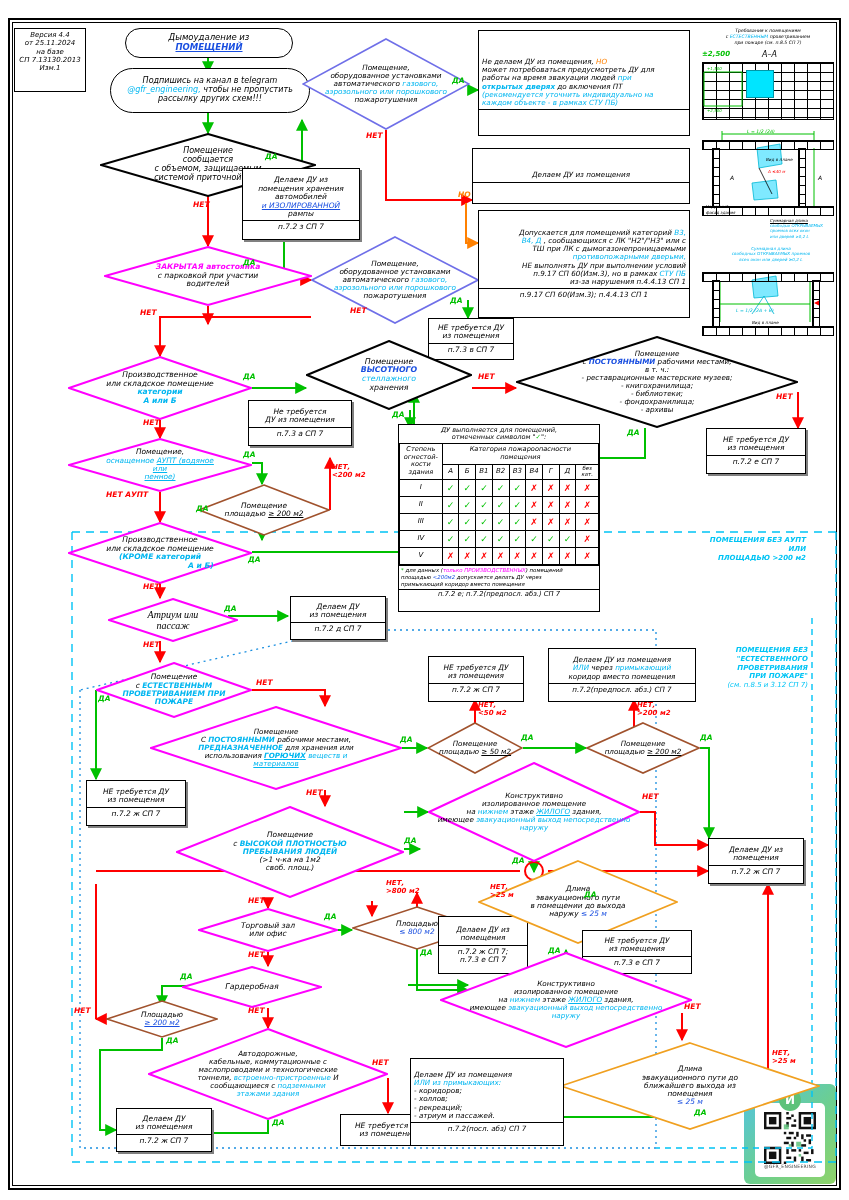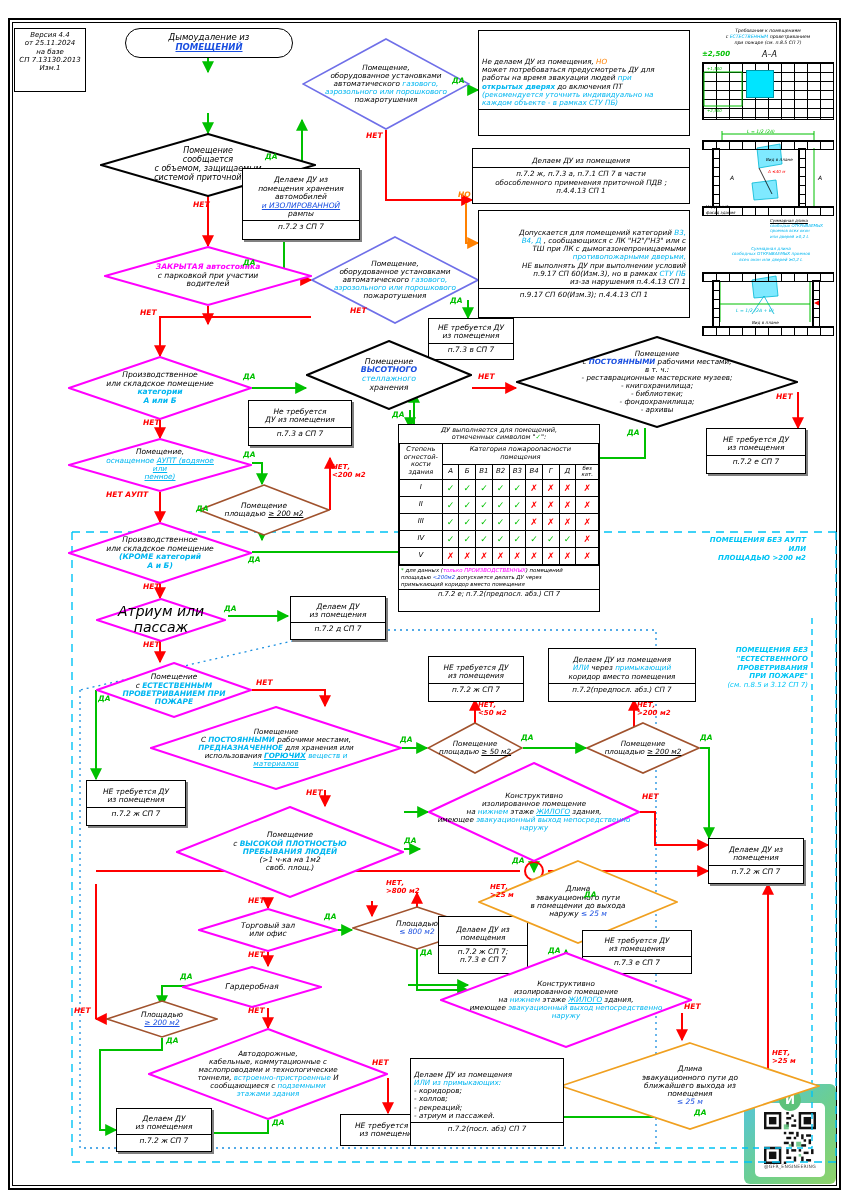--- a/index.html
+++ b/index.html
@@ -216,20 +216,25 @@
     <div>на базе</div>
     <div>СП 7.13130.2013</div>
     <div>Изм.1</div>
   </div>
 
   <div class="node stadium onTop" style="left:125px;top:28px;width:168px;height:30px;font-size:8.5px;">
     <div>Дымоудаление из</div>
     <div class="blue u" style="font-weight:bold;">ПОМЕЩЕНИЙ</div>
   </div>
 
+  <div class="node stadium onTop" style="left:110px;top:68px;width:200px;height:45px;font-size:8px;">
+    <div>Подпишись на канал в telegram</div>
+    <div><span class="cyan">@gfr_engineering,</span> <span>чтобы не пропустить</span></div>
+    <div>рассылку других схем!!!</div>
+  </div>
 
   <div class="dia onTop" style="left:100px;top:133px;width:216px;height:64px;font-size:8px;">
     <svg width="216" height="64">
         <polygon points="108,1 215,32 108,63 1,32" fill="#fff" stroke="#000" stroke-width="2"></polygon>
       </svg>
     <div class="txt">
       <div>Помещение</div>
       <div>сообщается</div>
       <div>с объемом, защищаемым</div>
       <div>системой приточной ПДВ</div>
@@ -311,25 +316,20 @@
       <div><span class="cyan" style="font-weight:bold;">открытых дверях</span> до включения ПТ</div>
       <div class="cyan">(рекомендуется <span style="text-decoration:none;">уточнить индивидуально на</span></div>
       <div class="cyan">каждом объекте - в рамках СТУ ПБ)</div>
     </div>
     <div class="sep"></div>
   </div>
 
   <div class="node rect onTop" style="left:472px;top:148px;width:218px;height:56px;font-size:7.2px;align-items:stretch;">
     <div class="hdr">Делаем ДУ из помещения</div>
     <div class="sep"></div>
-    <div class="ftr">
-      <div>п.7.2 ж, п.7.3 а, п.7.1 СП 7 в части</div>
-      <div>обособленного применения приточной ПДВ ;</div>
-      <div>п.4.4.13 СП 1</div>
-    </div>
   </div>
 
   <div class="node rect onTop" style="left:478px;top:210px;width:212px;height:108px;font-size:7.2px;align-items:stretch;">
     <div class="hdr" style="text-align:right;">
       <div>Допускается для помещений категорий <span class="cyan">В3,</span></div>
       <div><span class="cyan">В4, Д</span> , сообщающихся с ЛК "Н2"/"Н3" или с</div>
       <div>ТШ при ЛК с дымогазонепроницаемыми</div>
       <div class="cyan">противопожарными дверьми,</div>
       <div>НЕ выполнять ДУ при выполнении условий</div>
       <div>п.9.17 СП 60(Изм.3), но в рамках <span class="cyan">СТУ ПБ</span></div>
@@ -459,27 +459,27 @@
   </div>
 
   <div class="dia onTop" style="left:68px;top:522px;width:184px;height:62px;font-size:7.6px;">
     <svg width="184" height="62">
         <polygon points="92,1 183,31 92,61 1,31" fill="#fff" stroke="#ff00ff" stroke-width="2"></polygon>
       </svg>
     <div class="txt">
       <div>Производственное</div>
       <div>или складское помещение</div>
       <div class="cyan" style="font-weight:bold;">(КРОМЕ категорий</div>
-      <div class="cyan" style="font-weight:bold;">А и Б)</div>
+      <div class="cyan" style="font-weight:bold;text-align:right;">А и Б)</div>
     </div>
   </div>
   <div class="lbl yes" style="left:248px;top:555px;font-size:7.5px;">ДА</div>
   <div class="lbl no" style="left:143px;top:582px;font-size:7.5px;">НЕТ</div>
 
-  <div class="dia onTop" style="left:96px;top:598px;width:130px;height:44px;font-size:14px;">
+  <div class="dia onTop" style="left:108px;top:598px;width:130px;height:44px;font-size:10px;font-family:Liberation Serif, serif;">
     <svg width="130" height="44">
         <polygon points="65,1 129,22 65,43 1,22" fill="#fff" stroke="#ff00ff" stroke-width="2"></polygon>
       </svg>
     <div class="txt">
       <div>Атриум или</div>
       <div>пассаж</div>
     </div>
   </div>
   <div class="lbl yes" style="left:224px;top:604px;font-size:7.5px;">ДА</div>
   <div class="lbl no" style="left:143px;top:640px;font-size:7.5px;">НЕТ</div>

